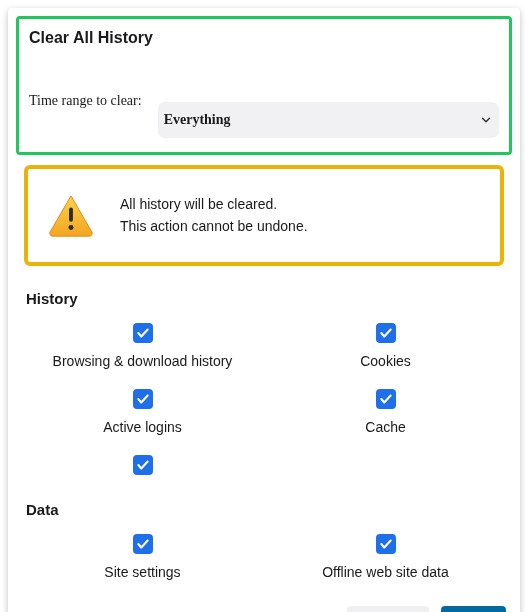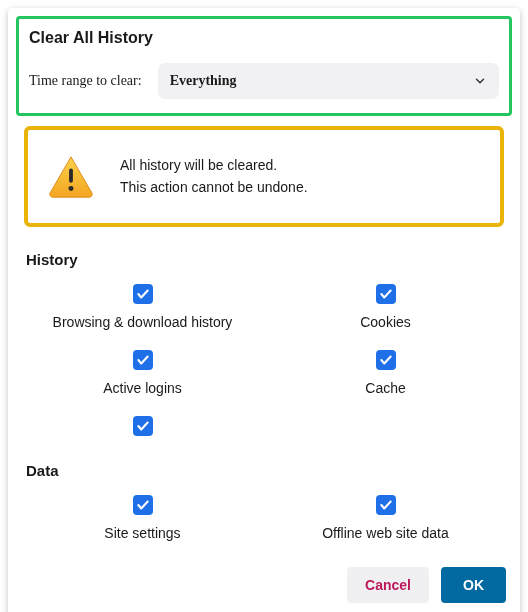--- a/index.html
+++ b/index.html
@@ -36,23 +36,24 @@
     font-family: Liberation Serif, serif;
   }
   .time-label { font-size: 14px; }
   .select {
     flex: 1;
     display: flex;
     justify-content: space-between;
     align-items: center;
     background: #f1f1f4;
     border-radius: 7px;
-    padding: 10px 12px;
+    padding: 10px 6px;
     cursor: pointer;
     font-weight: 700;
+    margin-top: 39px;
   }
   .chevron {
     width: 14px; height: 14px;
     display: inline-flex;
   }
   .warning-box {
     margin: 8px 8px 24px 8px;
     border: 4px solid #eab308;
     border-radius: 6px;
     padding: 24px 20px;

